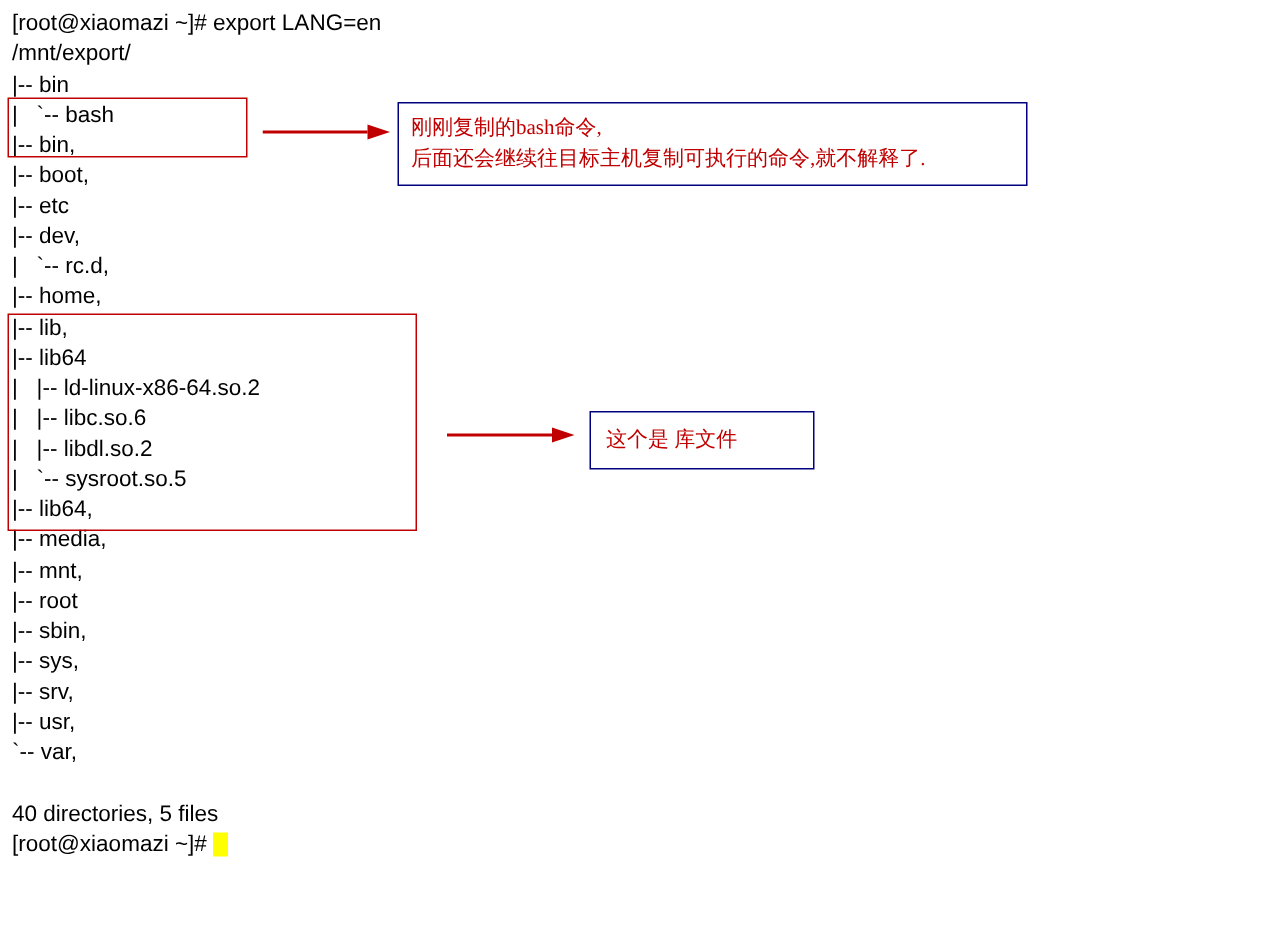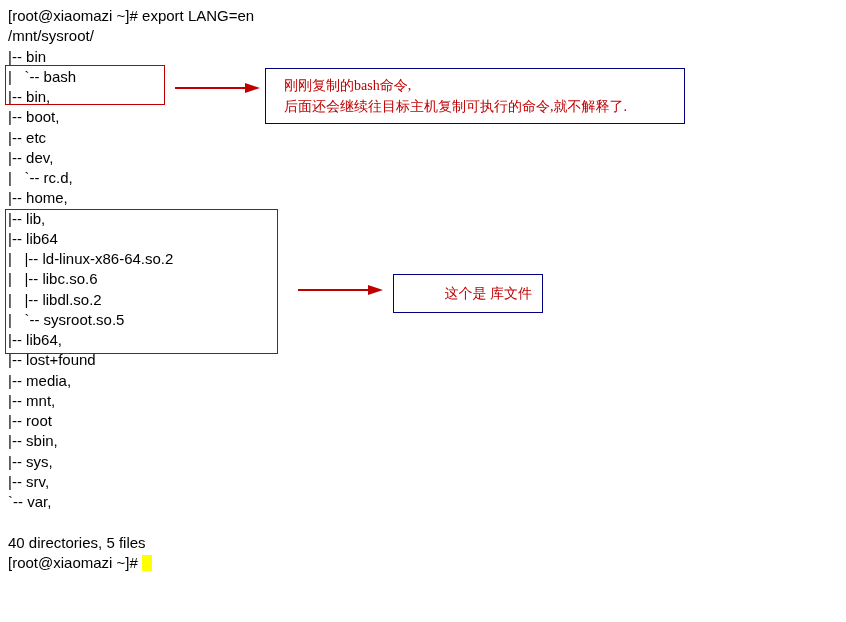--- a/index.html
+++ b/index.html
@@ -40,75 +40,75 @@
       width: 273px;
       height: 145px;
     }
     .annotation {
       position: absolute;
       border: 1px solid #000080;
       background: #ffffff;
       color: #c00000;
       font-family: "SimSun", "宋体", serif;
       font-size: 14px;
-      padding: 6px 18px;
+      padding: 6px 8px;
       line-height: 1.5;
     }
     .anno1 {
       left: 265px;
       top: 68px;
       width: 420px;
     }
     .anno2 {
       left: 393px;
       top: 274px;
       width: 150px;
-      text-align: right;
+      text-align: left;
       padding: 8px 10px;
     }
     .arrow {
       position: absolute;
       pointer-events: none;
     }
     .cursor {
       display: inline-block;
       width: 10px;
       height: 16px;
       background: #ffff00;
       vertical-align: text-bottom;
     }
   </style>
 </head>
 <body>
 
 <div>
   <div class="terminal-line"><span>[root@xiaomazi ~]# </span><span>export LANG=en</span></div>
-  <div class="terminal-line">/mnt/sysroot/</div>
+  <div class="terminal-line">/mnt/export/</div>
   <div class="terminal-line">|-- bin</div>
   <div class="terminal-line">|   `-- bash</div>
   <div class="terminal-line">|-- bin,</div>
   <div class="terminal-line">|-- boot,</div>
   <div class="terminal-line">|-- etc</div>
   <div class="terminal-line">|-- dev,</div>
   <div class="terminal-line">|   `-- rc.d,</div>
   <div class="terminal-line">|-- home,</div>
   <div class="terminal-line">|-- lib,</div>
   <div class="terminal-line">|-- lib64</div>
   <div class="terminal-line">|   |-- ld-linux-x86-64.so.2</div>
   <div class="terminal-line">|   |-- libc.so.6</div>
   <div class="terminal-line">|   |-- libdl.so.2</div>
   <div class="terminal-line">|   `-- sysroot.so.5</div>
   <div class="terminal-line">|-- lib64,</div>
-  <div class="terminal-line">|-- lost+found</div>
   <div class="terminal-line">|-- media,</div>
   <div class="terminal-line">|-- mnt,</div>
   <div class="terminal-line">|-- root</div>
   <div class="terminal-line">|-- sbin,</div>
   <div class="terminal-line">|-- sys,</div>
   <div class="terminal-line">|-- srv,</div>
+  <div class="terminal-line">|-- usr,</div>
   <div class="terminal-line">`-- var,</div>
   <div class="terminal-line">&nbsp;</div>
   <div class="terminal-line">40 directories, 5 files</div>
   <div class="terminal-line"><span>[root@xiaomazi ~]# </span><span class="cursor"></span></div>
 </div>
 
 <div class="red-box box1"></div>
 <div class="red-box box2"></div>
 
 <svg class="arrow" style="left:175px; top:78px; width:85px; height:20px;">

